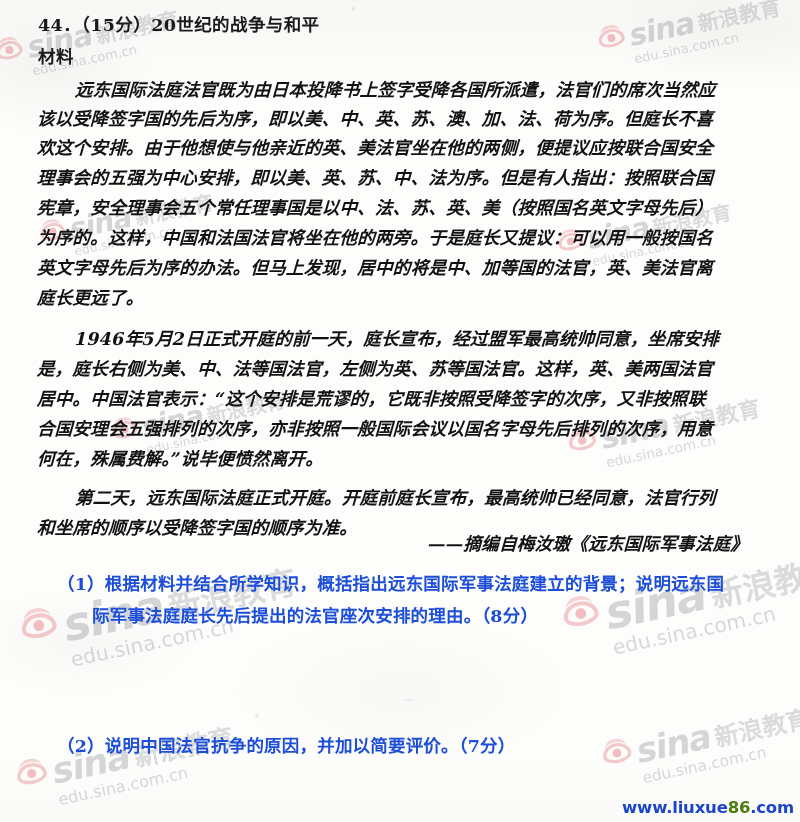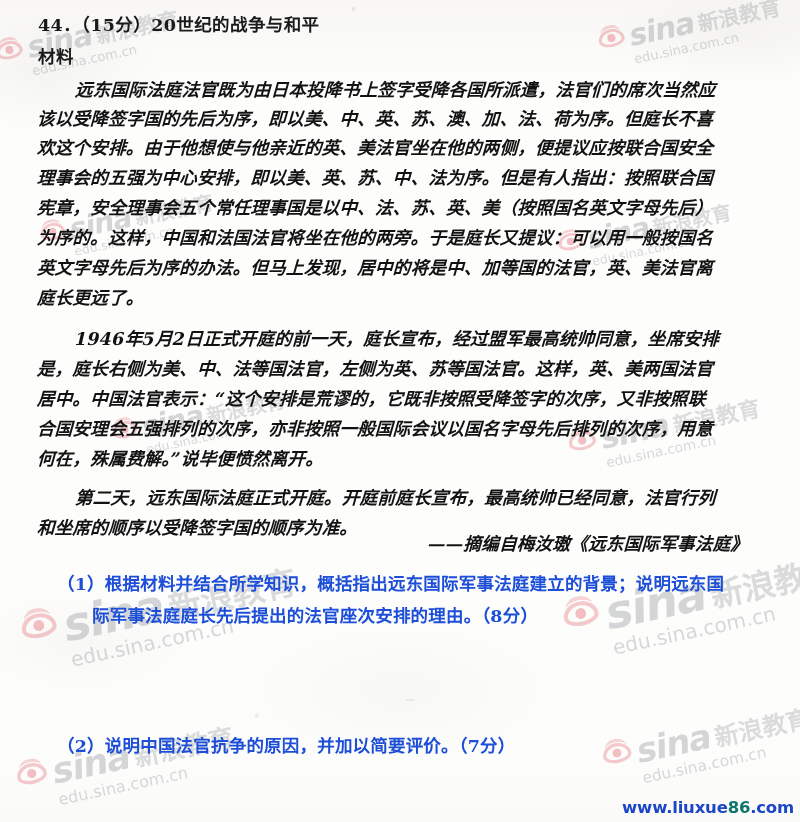--- a/index.html
+++ b/index.html
@@ -212,21 +212,21 @@
   }
   .site-logo .logo-url {
     font-family: "DejaVu Sans", "Liberation Sans", sans-serif;
     font-size: 16.5px;
     font-weight: 700;
     color: #1b46c8;
     letter-spacing: -.2px;
     display: block;
     margin-top: 3px;
   }
-  .site-logo .logo-url .hl { color: #0f766e; }
+  .site-logo .logo-url .hl { color: #4d7c0f; }
 
   
   .speck {
     position: absolute;
     z-index: 3;
     background: rgba(150,150,150,.22);
     border-radius: 50%;
     pointer-events: none;
   }
 </style>

